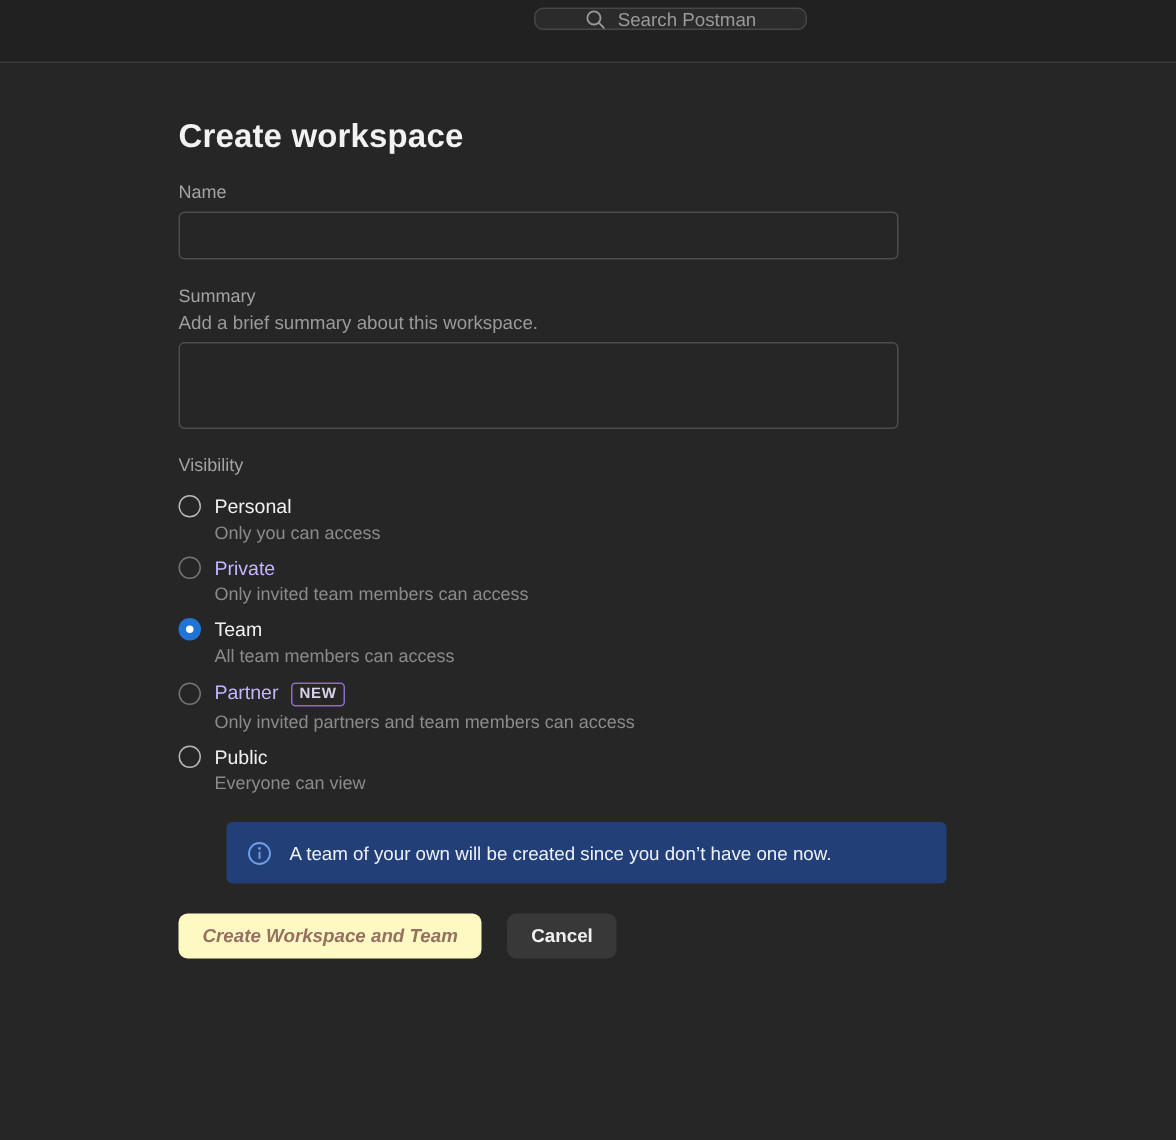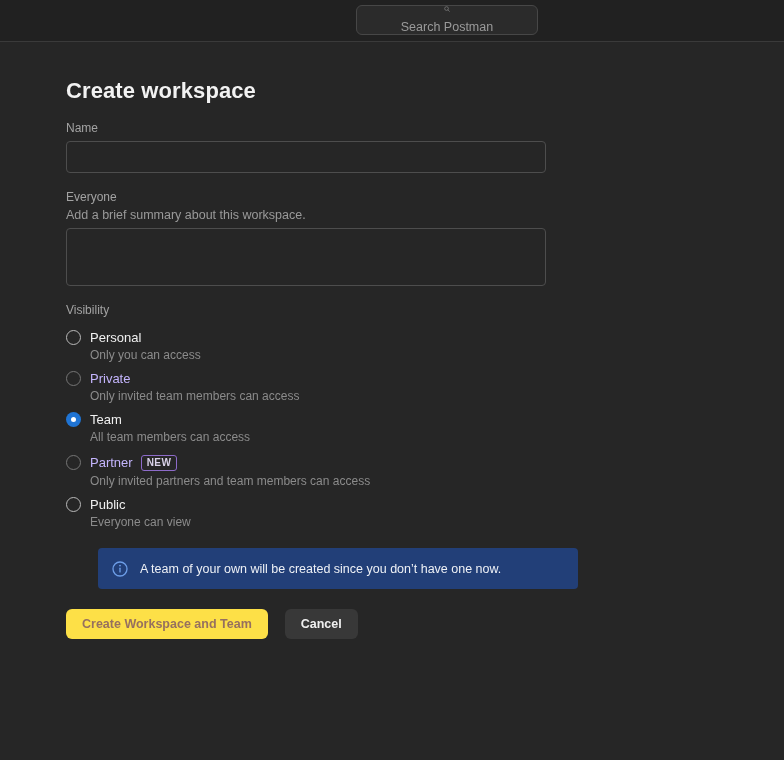--- a/index.html
+++ b/index.html
@@ -14,39 +14,38 @@
   
   .topbar {
     position: relative;
     height: 42px;
     background: #212121;
     border-bottom: 1px solid #3a3a3a;
   }
   .searchbox {
     position: absolute;
     left: 356px; top: 5px;
-    width: 182px; height: 30px;
+    width: 182px; height: 15px;
     background: #2b2b2b;
     border: 1px solid #474747;
     border-radius: 6px;
     display: flex;
     align-items: center;
     justify-content: center;
     gap: 8px;
     cursor: pointer;
-    flex-direction: column;
   }
   .searchbox .mag { width: 14px; height: 14px; display: block; }
   .searchbox .ph {
     color: #9a9a9a;
     font-size: 12.5px;
   }
 
   
-  .content { padding-left: 66px; }
+  .content { padding-left: 119px; }
 
   .page-title {
     margin-top: 36px;
     font-size: 22px;
     font-weight: 700;
     color: #f2f2f2;
     letter-spacing: 0.1px;
   }
 
   .field-label {
@@ -158,23 +157,24 @@
     height: 30px;
     border: none;
     border-radius: 6px;
     font-family: "Liberation Sans", sans-serif;
     font-size: 12.5px;
     font-weight: 600;
     padding: 0 16px;
     cursor: pointer;
   }
   .btn-create {
-    background: #fde047;
+    background: #fef9c3;
     color: #96705f;
     cursor: default;
+    font-style: italic;
   }
   .btn-cancel {
     background: #383838;
     color: #f0f0f0;
   }
 </style>
 </head>
 <body>
 
 <div class="topbar">
@@ -187,21 +187,21 @@
   </div>
 </div>
 
 <div class="content">
 
   <h1 class="page-title">Create workspace</h1>
 
   <div class="field-label">Name</div>
   <input class="text-input" type="text" value="" style="">
 
-  <div class="field-label">Everyone</div>
+  <div class="field-label">Summary</div>
   <div class="field-hint">Add a brief summary about this workspace.</div>
   <textarea class="text-area" style=""></textarea>
 
   <div class="field-label">Visibility</div>
 
   <div class="options">
 
     <div class="option-row">
       <div class="option-main">
         <span class="radio"></span>

